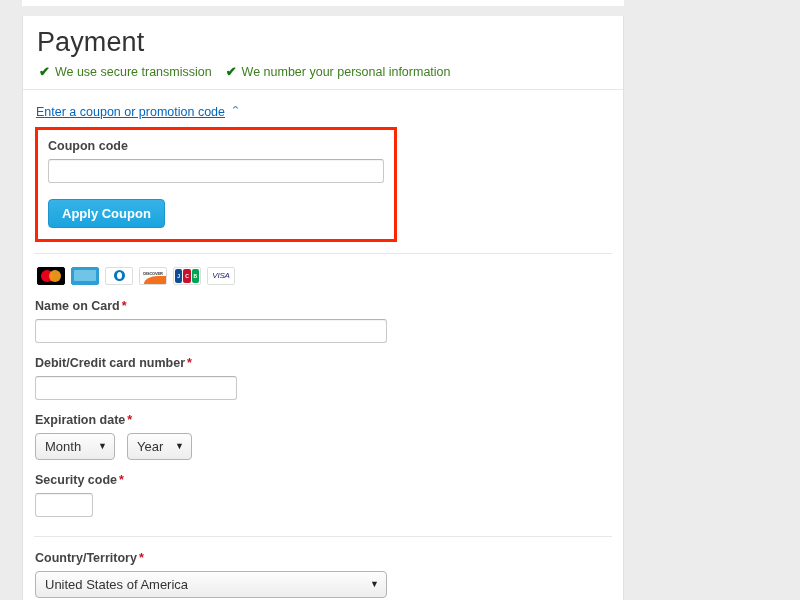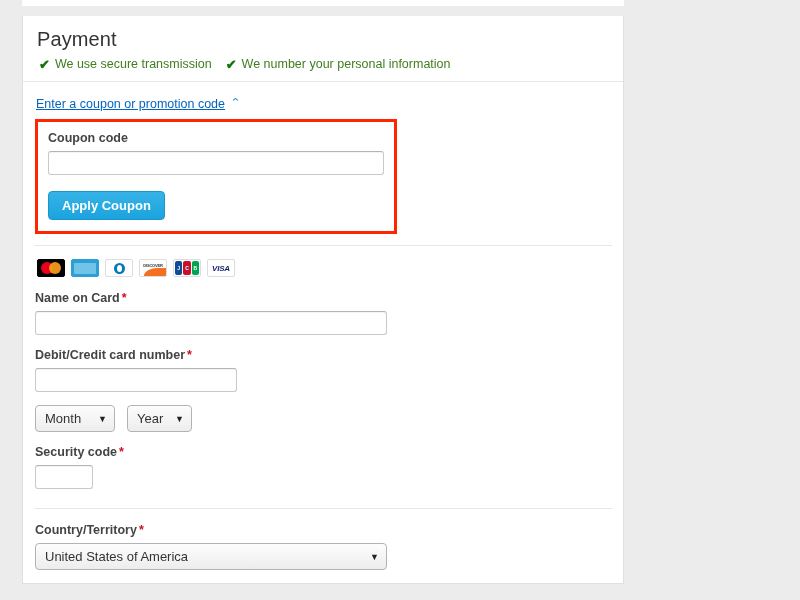--- a/index.html
+++ b/index.html
@@ -42,21 +42,21 @@
     border: 1px solid #e0e0e0;
     border-top: none;
     box-sizing: border-box;
   }
 
   
   .panel-header {
     padding: 12px 14px 10px 14px;
   }
   .panel-title {
-    font-size: 20px;
+    font-size: 27px;
     font-weight: normal;
     color: #333333;
     letter-spacing: .1px;
     margin: 0 0 7px 0;
     line-height: 1.1;
   }
   .assurances {
     display: flex;
     align-items: center;
     gap: 14px;
@@ -206,21 +206,21 @@
   .disc-text { position:absolute; top:3px; left:0; right:0; text-align:center; font-size:4px; font-weight:bold; color:#333; letter-spacing:-.2px;}
   .disc-swoosh { position:absolute; bottom:0; right:0; width:22px; height:8px; background:#f37021; border-top-left-radius: 14px 8px; }
 
   .ico-jcb { background:#ffffff; display:flex; gap:1px; padding:1px; }
   .jcb-b { flex:1; height:100%; border-radius:2px; display:flex; align-items:center; justify-content:center; color:#fff; font-size:5px; font-weight:bold;}
   .jcb-b.a { background:#0e4c96; }
   .jcb-b.b { background:#c8102e; }
   .jcb-b.c { background:#00a551; }
 
   .ico-visa { background:#ffffff; }
-  .visa-text { color:#1a1f71; font-weight:bold; font-style:italic; font-size:8px; letter-spacing:-.2px; }
+  .visa-text { color:#1a1f71; font-weight:normal; font-style:italic; font-size:8px; letter-spacing:-.2px; }
 
   
   .form-section {
     padding: 14px 12px 0 12px;
   }
   .field-group { margin-bottom: 13px; }
   .input-name { width: 352px; }
   .input-cardnum { width: 202px; }
   .input-cvv { width: 58px; }
 
@@ -346,20 +346,23 @@
       </div>
 
       <div class="field-group">
         <label class="field-label">
           <span>Debit/Credit card number</span><span class="req">*</span>
         </label>
         <input class="txt-input input-cardnum" type="text" placeholder="" style="">
       </div>
 
       <div class="field-group">
+        <label class="field-label">
+          <span>Expiration date</span><span class="req">*</span>
+        </label>
         <div class="selects-row">
           <span class="sel-wrap">
             <select class="sel sel-month">
               <option>Month</option>
             </select>
             <span class="caret">▼</span>
           </span>
           <span class="sel-wrap">
             <select class="sel sel-year">
               <option>Year</option>

